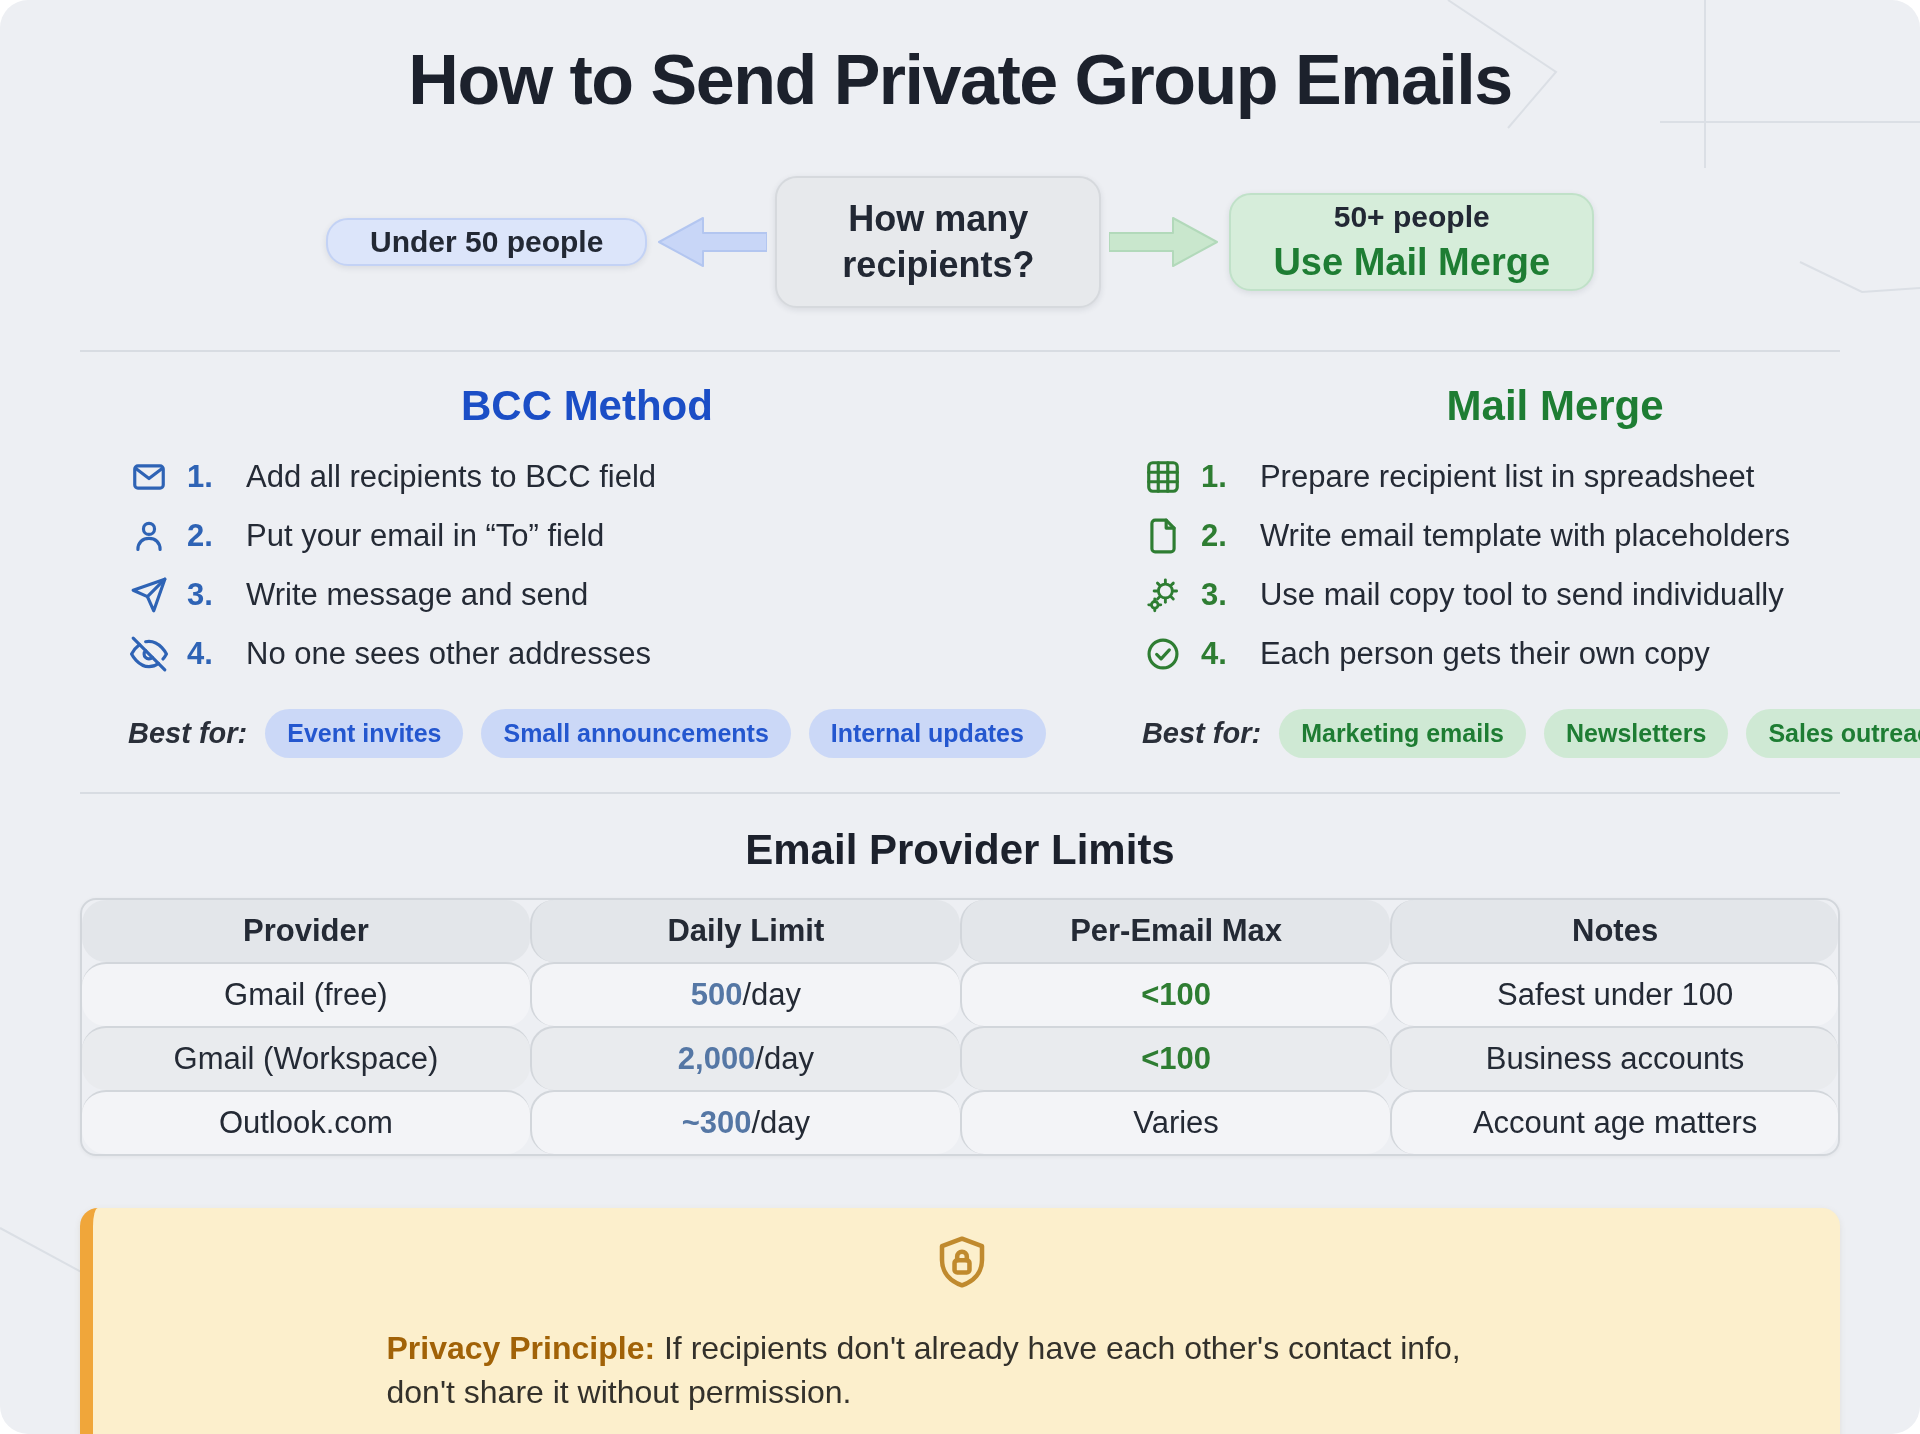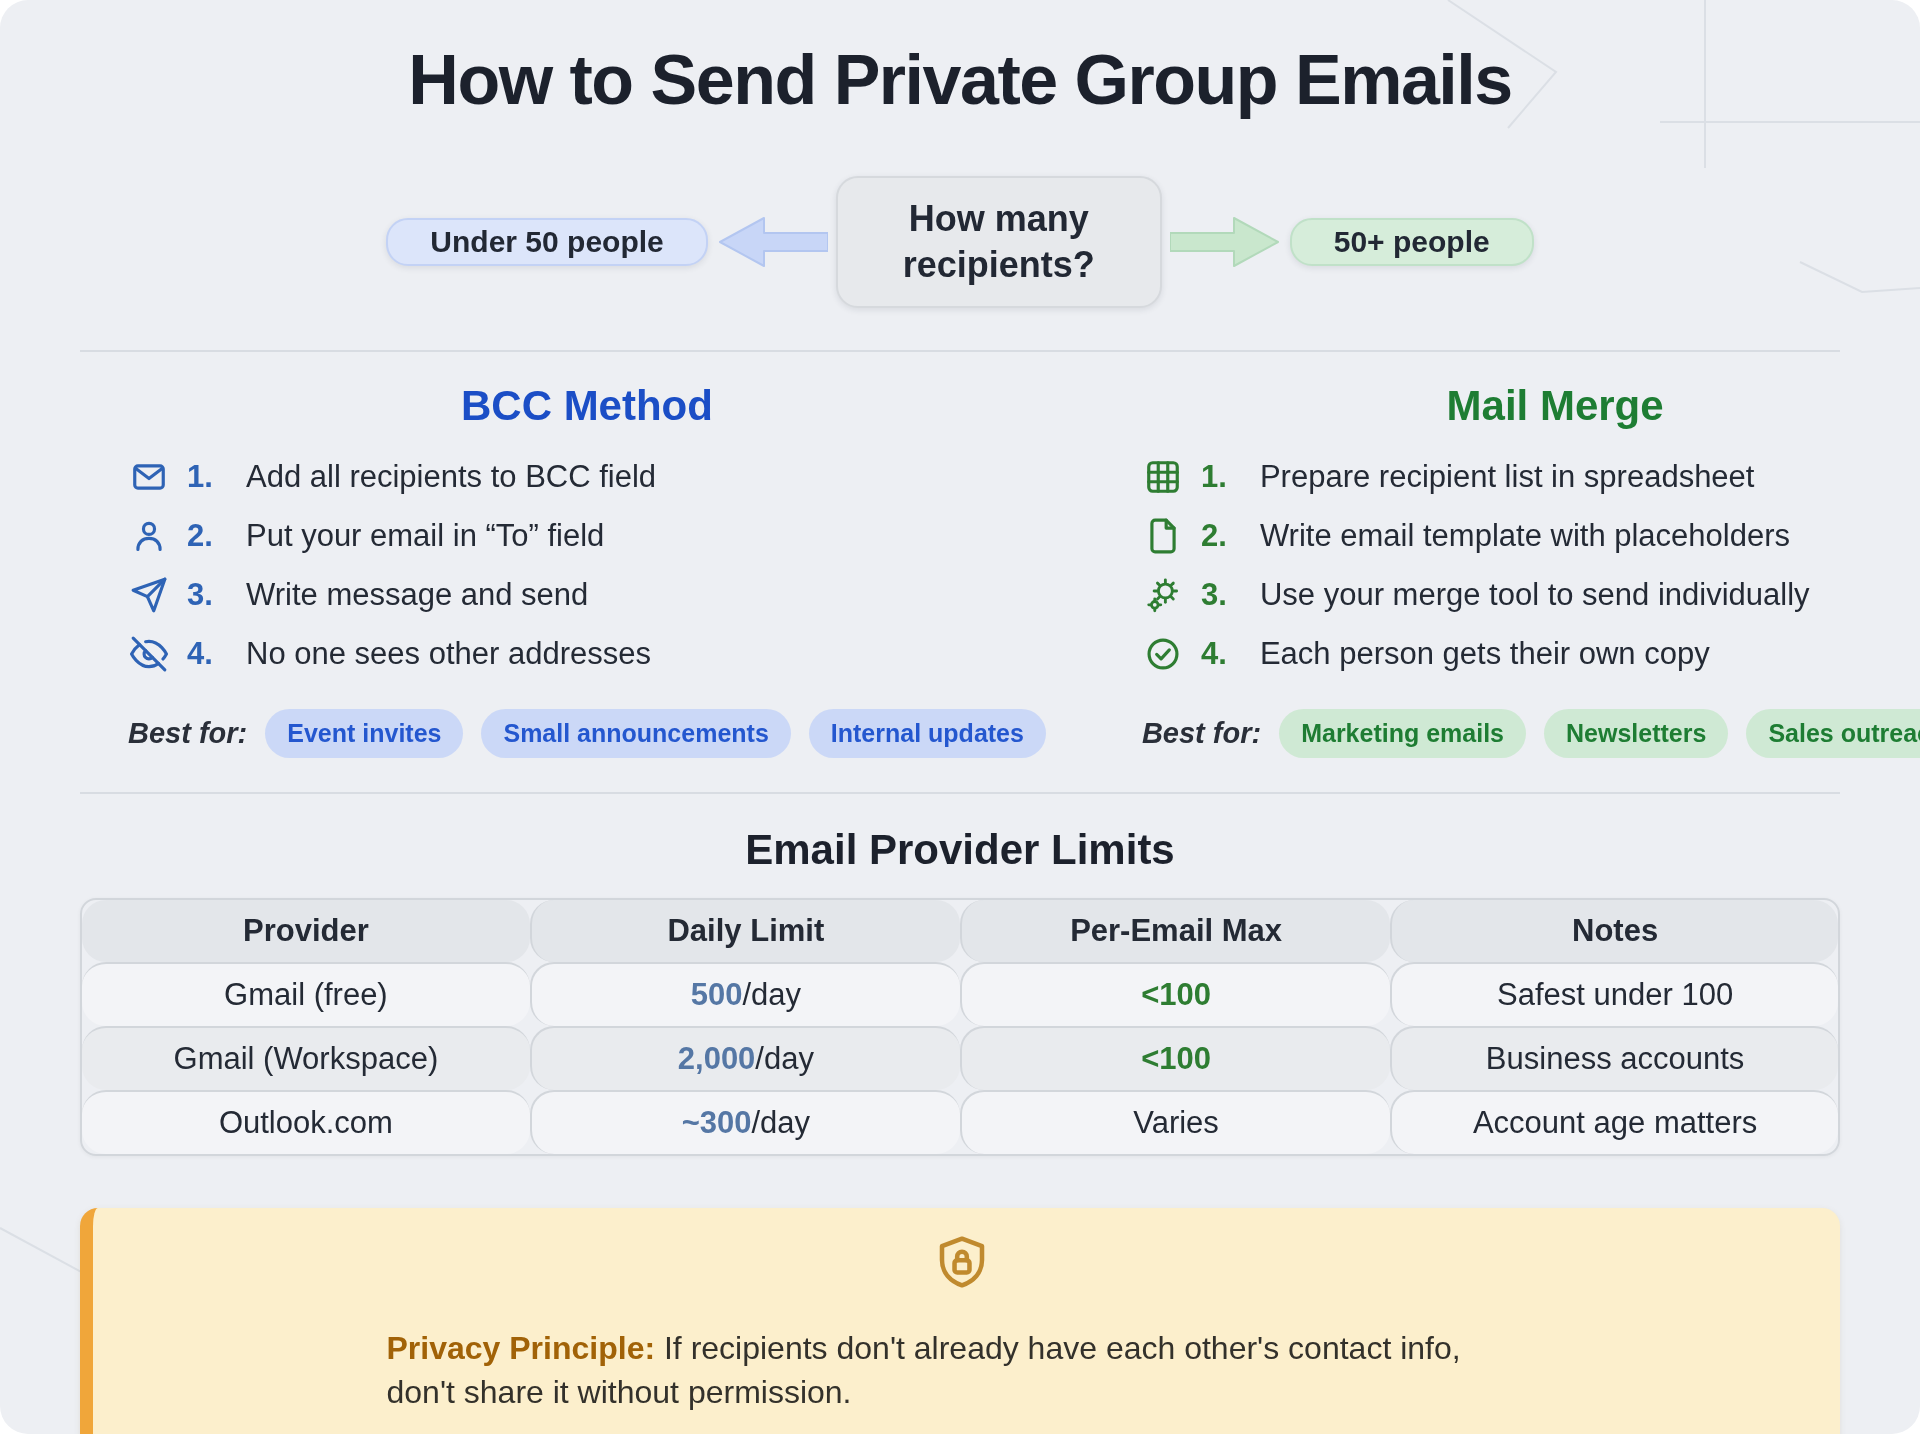--- a/index.html
+++ b/index.html
@@ -105,20 +105,21 @@
       <div class="flow-box gray">
         <div class="flow-q" style="max-width:250px;">How many recipients?</div>
       </div>
       <div class="flow-arrow">
         <svg width="112" height="64" viewBox="0 0 112 64">
             <polygon points="0,23 64,23 64,8 108,32 64,56 64,41 0,41" fill="var(--arrow-green)" stroke="var(--arrow-green-border)" stroke-width="2" stroke-linejoin="round"></polygon>
           </svg>
       </div>
       <div class="flow-box green">
         <div class="flow-line1">50+ people</div>
+        <div class="flow-line2">Use Mail Merge</div>
       </div>
     </div>
 
     <hr class="section-divider">
 
     <div class="cols">
       <div class="col bcc">
         <h2 class="col-title">BCC Method</h2>
 
         <div class="step">
@@ -211,21 +212,21 @@
               <line x1="13.5" y1="4.4" x2="13.5" y2="2.4"></line>
                 <line x1="17.1" y1="5.9" x2="18.5" y2="4.5"></line>
               <circle cx="6.8" cy="18.2" r="2.1"></circle>
               <line x1="9.4" y1="18.2" x2="10.6" y2="18.2"></line>
                 <line x1="6.8" y1="15.6" x2="6.8" y2="14.4"></line>
               <line x1="4.2" y1="18.2" x2="3" y2="18.2"></line>
                 <line x1="6.8" y1="20.8" x2="6.8" y2="22"></line>
             </svg>
           </span>
           <span class="n">3.</span>
-          <span class="t">Use your merge tool to send individually</span>
+          <span class="t">Use mail copy tool to send individually</span>
         </div>
         <div class="step">
           <span class="icon">
             <svg width="38" height="38" viewBox="0 0 24 24" stroke="currentColor" fill="none" stroke-width="2" stroke-linecap="round" stroke-linejoin="round">
                 <circle cx="12" cy="12" r="8.8"></circle>
                 <polyline points="8 12.3 10.8 15.1 16 9.4"></polyline>
               </svg>
           </span>
           <span class="n">4.</span>
           <span class="t">Each person gets their own copy</span>

